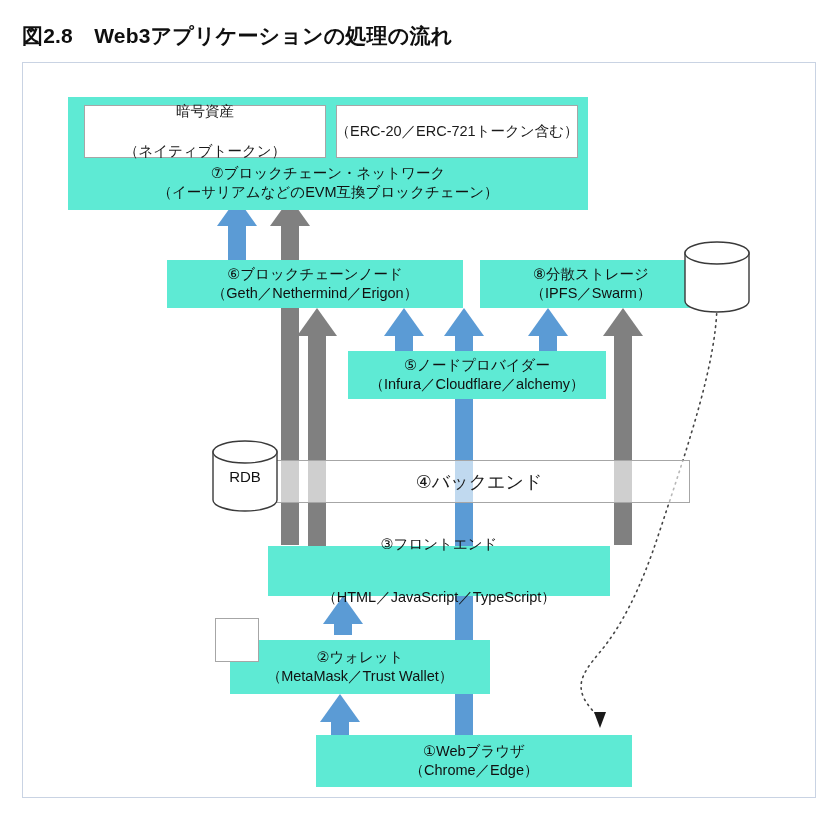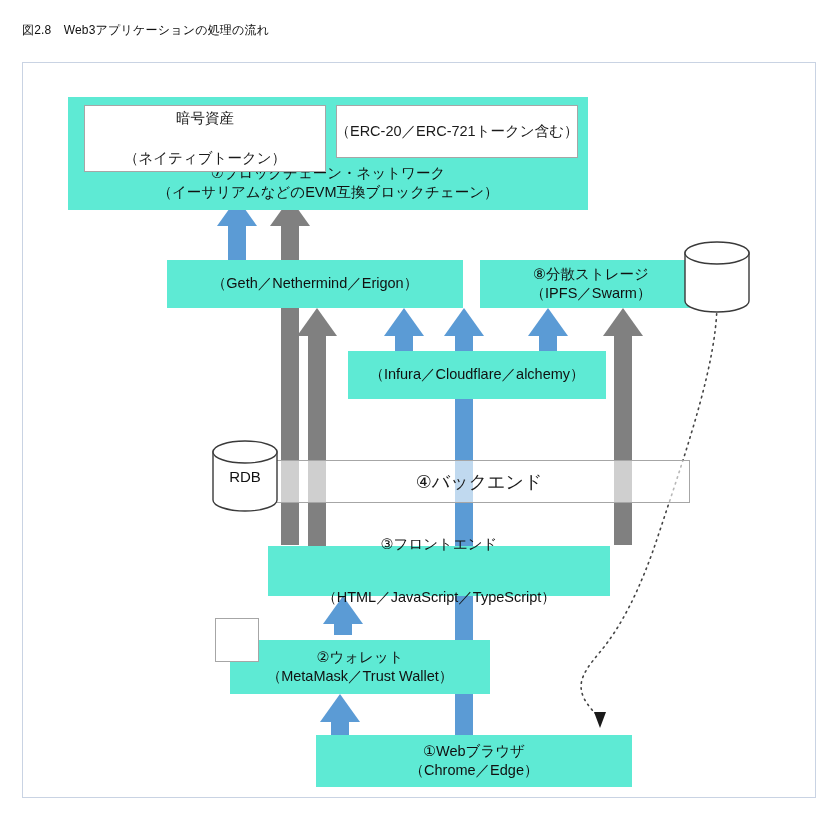--- a/index.html
+++ b/index.html
@@ -14,22 +14,22 @@
     color: #1a1a1a;
     position: relative;
     overflow: hidden;
   }
 
   
   #figure-caption {
     position: absolute;
     left: 22px;
     top: 22px;
-    font-size: 12px;
-    font-weight: normal;
+    font-size: 21px;
+    font-weight: bold;
     letter-spacing: .2px;
     white-space: pre;
     color: #0f0f0f;
   }
 
   
   #figure-frame {
     position: absolute;
     left: 22px;
     top: 62px;
@@ -184,39 +184,41 @@
                C 580,676 570,690 600,718" fill="none" stroke="#444" stroke-width="1.6" stroke-dasharray="1.5 4.5" stroke-linecap="round"></path>
       <polygon points="600,728 594,712 606,712" fill="#1a1a1a"></polygon>
     </g>
   </svg>
 
   <div class="node" id="node-blockchain-network" style="left:68px; top:97px; width:520px; height:113px; justify-content:flex-end; padding-bottom:8px;">
     <span class="l1">⑦ブロックチェーン・ネットワーク</span>
     <span class="l2">（イーサリアムなどのEVM互換ブロックチェーン）</span>
   </div>
 
-  <div class="whitebox" id="node-crypto-asset" style="left:84px; top:105px; width:242px; height:67px;gap:20px;">
+  <div class="whitebox" id="node-crypto-asset" style="left:84px; top:105px; width:242px; height:53px;gap:20px;">
     <span class="l1">暗号資産</span>
     <span class="l2">（ネイティブトークン）</span>
   </div>
 
   <div class="whitebox" id="node-smart-contract" style="left:336px; top:105px; width:242px; height:53px;">
     <span class="l2">（ERC-20／ERC-721トークン含む）</span>
   </div>
 
   <div class="node" id="node-blockchain-node" style="left:167px; top:260px; width:296px; height:48px;">
+    <span class="l1">⑥ブロックチェーンノード</span>
     <span class="l2">（Geth／Nethermind／Erigon）</span>
   </div>
 
   <div class="node" id="node-distributed-storage" style="left:480px; top:260px; width:222px; height:48px;">
     <span class="l1">⑧分散ストレージ</span>
     <span class="l2">（IPFS／Swarm）</span>
   </div>
 
   <div class="node" id="node-node-provider" style="left:348px; top:351px; width:258px; height:48px;">
+    <span class="l1">⑤ノードプロバイダー</span>
     <span class="l2">（Infura／Cloudflare／alchemy）</span>
   </div>
 
   <div class="backend-box" id="node-backend" style="left:268px; top:460px; width:422px; height:43px;">
     <span>④バックエンド</span>
   </div>
 
   <div class="node" id="node-frontend" style="left:268px; top:546px; width:342px; height:50px;gap:33px;">
     <span class="l1">③フロントエンド</span>
     <span class="l2">（HTML／JavaScript／TypeScript）</span>

